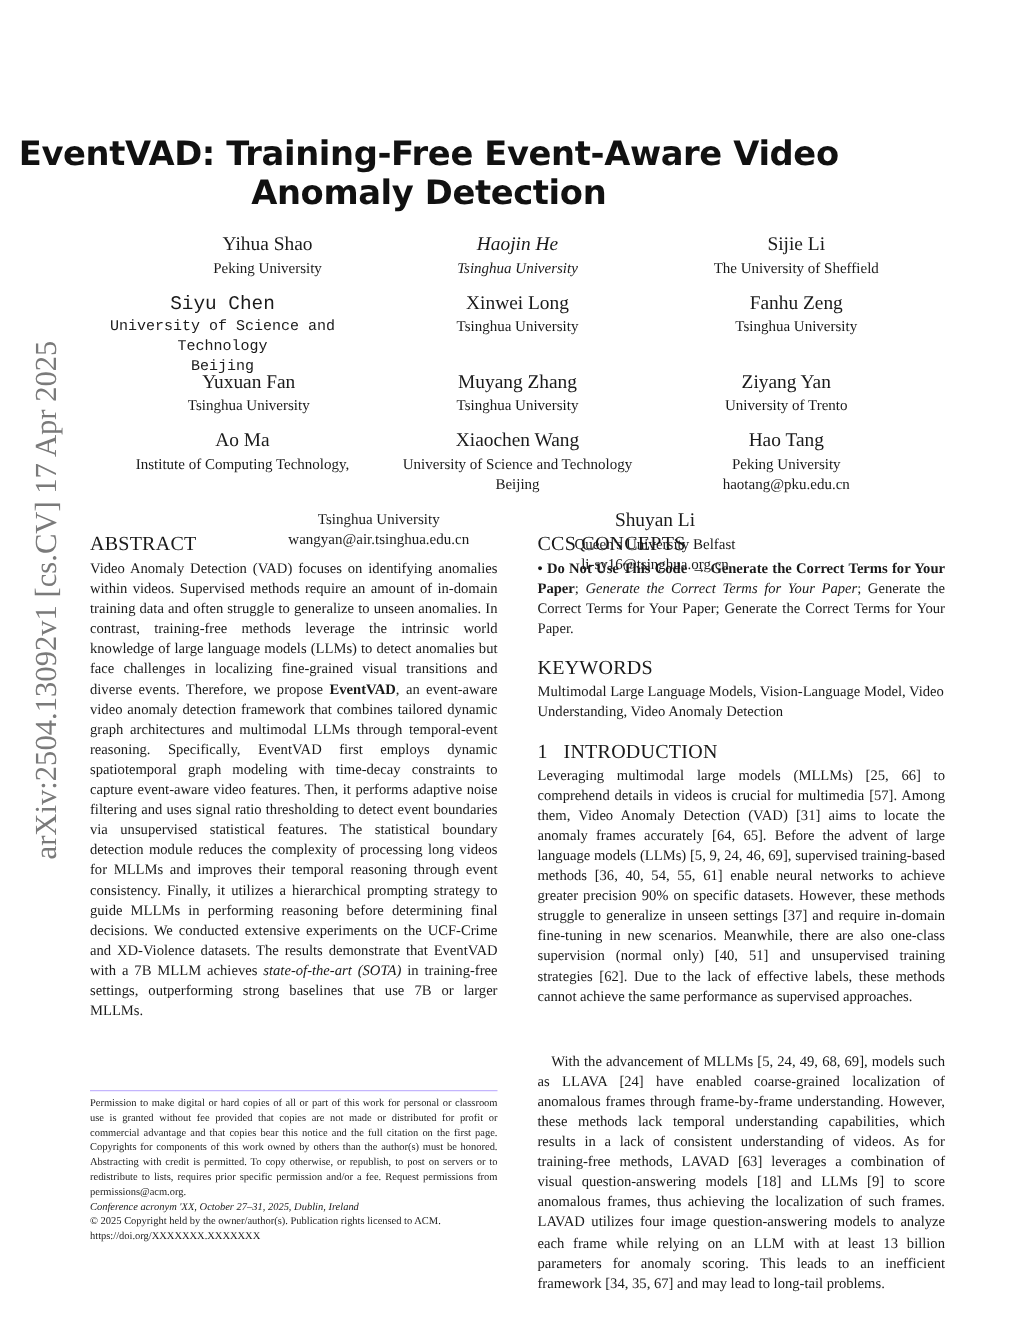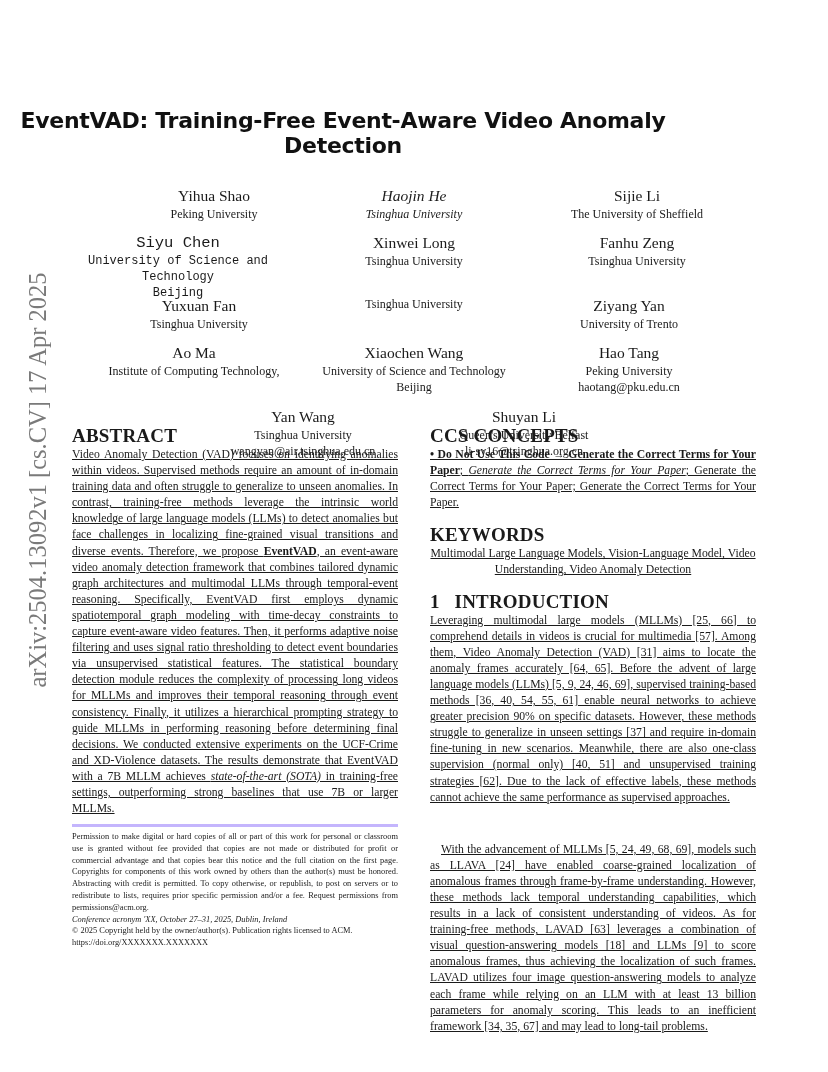--- a/index.html
+++ b/index.html
@@ -1,26 +1,26 @@
 <!DOCTYPE html>
 <html><head>
 <meta charset="utf-8">
 <style>
   html, body { margin:0; padding:0; background:#ffffff; }
   body { width:828px; height:1072px; position:relative; overflow:hidden; color:#1a1a1a; font-family:"Liberation Serif", "DejaVu Serif", serif; }
-  .title { position:absolute; left:0; width:686px; top:108px; text-align:center; font-family:"DejaVu Sans", "Liberation Sans", sans-serif; font-weight:bold; font-size:22px; letter-spacing:-0.3px; color:#111; }
+  .title { position:absolute; left:0; width:686px; top:108px; text-align:center; font-family:"DejaVu Sans", "Liberation Sans", sans-serif; font-weight:bold; font-size:27px; letter-spacing:-0.3px; color:#111; }
   .author { position:absolute; text-align:center; width:250px; line-height:16px;margin-top:40px; }
   .author .name { font-size:15.5px; line-height:20px; }
   .author .aff { font-size:12px; }
   .stamp { position:absolute; left:38px; top:480px; transform-origin:0 0; transform:rotate(-90deg) translate(-50%, -50%); white-space:nowrap; font-size:24.5px; color:#7a7a7a; font-family:"Liberation Serif", serif; }
   .col { position:absolute; font-size:11.7px; line-height:16.1px; text-align:justify; }
-  .h { font-weight:bold; font-size:19px; line-height:18px; letter-spacing:0.2px; margin:0 0 2px 0; }
-  .p { margin:0; hyphens:auto;text-decoration:underline; }
+  .h { font-weight:normal; font-size:16px; line-height:18px; letter-spacing:0.2px; margin:0 0 2px 0; }
+  .p { margin:0; hyphens:auto; }
   .indent { text-indent:11px;margin-top:36px; }
-  .foot { position:absolute; left:72px; top:824px; width:326px; font-size:8.4px; line-height:11.8px; text-align:justify; border-top:3px solid #c4b5fd; padding-top:4px; }
+  .foot { position:absolute; left:72px; top:872px; width:326px; font-size:8.4px; line-height:11.8px; text-align:justify; border-top:1px solid #c4b5fd; padding-top:4px; }
   .foot p { margin:0; }
   i { font-style:italic; }
   b { font-weight:bold; }
 </style>
 </head>
 <body>
 
 <div class="stamp">arXiv:2504.13092v1  [cs.CV]  17 Apr 2025</div>
 
 <div class="title">EventVAD: Training-Free Event-Aware Video Anomaly Detection</div>
@@ -50,20 +50,21 @@
 <div class="author" style="left:512px; top:193px;">
   <div class="name">Fanhu Zeng</div>
   <div class="aff">Tsinghua University</div>
 </div>
 
 <div class="author" style="left:74px; top:256px;">
   <div class="name">Yuxuan Fan</div>
   <div class="aff">Tsinghua University</div>
 </div>
 <div class="author" style="left:289px; top:256px;">
+  <div class="name">Muyang Zhang</div>
   <div class="aff">Tsinghua University</div>
 </div>
 <div class="author" style="left:504px; top:256px;">
   <div class="name">Ziyang Yan</div>
   <div class="aff">University of Trento</div>
 </div>
 
 <div class="author" style="left:69px; top:303px;">
   <div class="name">Ao Ma</div>
   <div class="aff">Institute of Computing Technology,</div>
@@ -73,21 +74,20 @@
   <div class="aff">University of Science and Technology</div>
   <div class="aff">Beijing</div>
 </div>
 <div class="author" style="left:504px; top:303px;">
   <div class="name">Hao Tang</div>
   <div class="aff">Peking University</div>
   <div class="aff">haotang@pku.edu.cn</div>
 </div>
 
 <div class="author" style="left:178px; top:367px;">
-  <div class="name">Yan Wang</div>
   <div class="aff">Tsinghua University</div>
   <div class="aff">wangyan@air.tsinghua.edu.cn</div>
 </div>
 <div class="author" style="left:399px; top:367px;">
   <div class="name">Shuyan Li</div>
   <div class="aff">Queen's University Belfast</div>
   <div class="aff">li-sy16@tsinghua.org.cn</div>
 </div>
 
 <div class="col" style="left:72px; top:427px; width:326px;">
@@ -100,18 +100,18 @@
   <p><i>Conference acronym 'XX, October 27–31, 2025, Dublin, Ireland</i></p>
   <p>© 2025 Copyright held by the owner/author(s). Publication rights licensed to ACM.</p>
   <p>https://doi.org/XXXXXXX.XXXXXXX</p>
 </div>
 
 <div class="col" style="left:430px; top:427px; width:326px;">
   <div class="h">CCS CONCEPTS</div>
   <p class="p"><b>• Do Not Use This Code → Generate the Correct Terms for Your Paper</b><span>; </span><i>Generate the Correct Terms for Your Paper</i><span>; Generate the Correct Terms for Your Paper; Generate the Correct Terms for Your Paper.</span></p>
 
   <div class="h" style="margin-top:15px;">KEYWORDS</div>
-  <p class="p" style="text-align:center;">Multimodal Large Language Models, Vision-Language Model, Video Understanding, Video Anomaly Detection</p>
+  <p class="p" style="text-align:left;">Multimodal Large Language Models, Vision-Language Model, Video Understanding, Video Anomaly Detection</p>
 
   <div class="h" style="margin-top:14px; white-space:pre;">1   INTRODUCTION</div>
   <p class="p">Leveraging multimodal large models (MLLMs) [25, 66] to comprehend details in videos is crucial for multimedia [57]. Among them, Video Anomaly Detection (VAD) [31] aims to locate the anomaly frames accurately [64, 65]. Before the advent of large language models (LLMs) [5, 9, 24, 46, 69], supervised training-based methods [36, 40, 54, 55, 61] enable neural networks to achieve greater precision 90% on specific datasets. However, these methods struggle to generalize in unseen settings [37] and require in-domain fine-tuning in new scenarios. Meanwhile, there are also one-class supervision (normal only) [40, 51] and unsupervised training strategies [62]. Due to the lack of effective labels, these methods cannot achieve the same performance as supervised approaches.</p>
   <p class="p indent">With the advancement of MLLMs [5, 24, 49, 68, 69], models such as LLAVA [24] have enabled coarse-grained localization of anomalous frames through frame-by-frame understanding. However, these methods lack temporal understanding capabilities, which results in a lack of consistent understanding of videos. As for training-free methods, LAVAD [63] leverages a combination of visual question-answering models [18] and LLMs [9] to score anomalous frames, thus achieving the localization of such frames. LAVAD utilizes four image question-answering models to analyze each frame while relying on an LLM with at least 13 billion parameters for anomaly scoring. This leads to an inefficient framework [34, 35, 67] and may lead to long-tail problems.</p>
 </div>
 
 </body></html>

